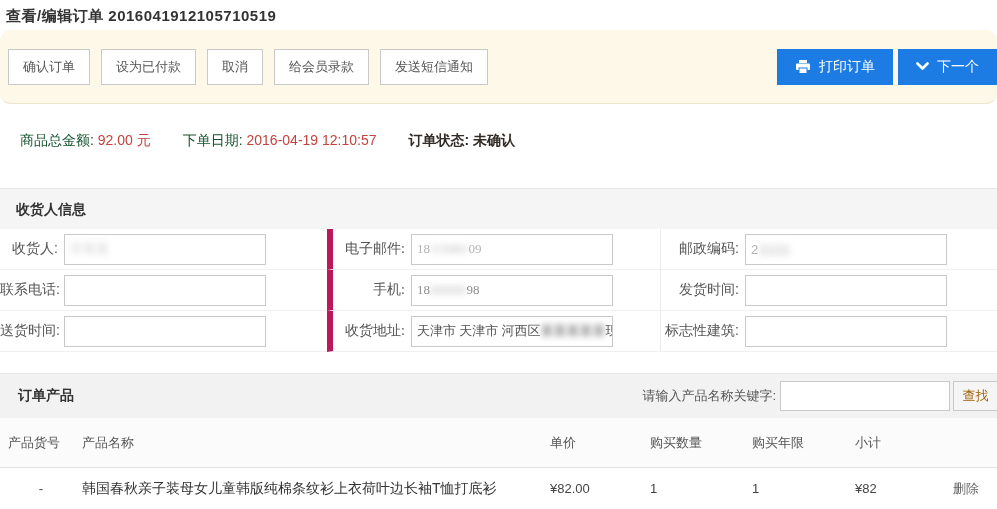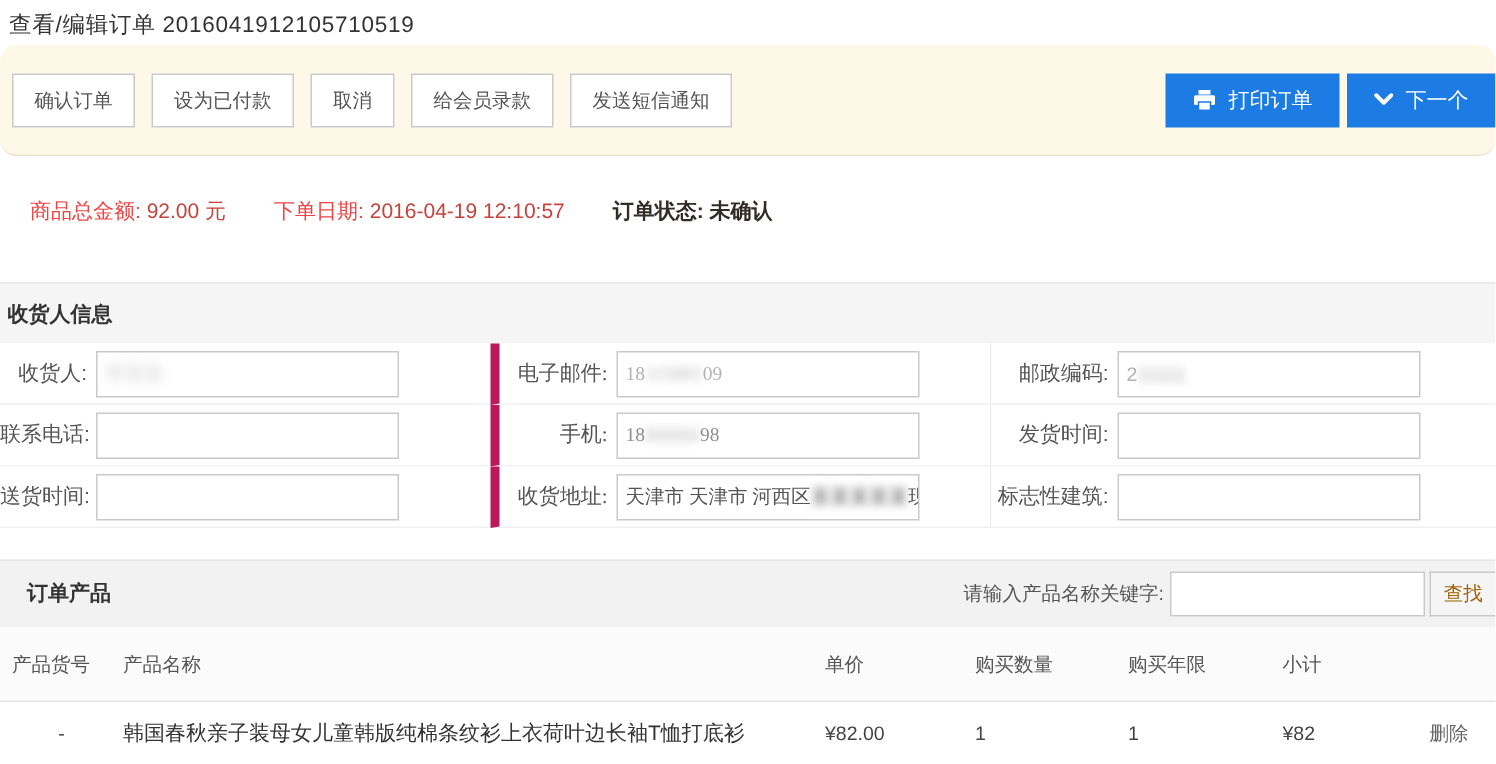--- a/index.html
+++ b/index.html
@@ -1,46 +1,46 @@
 <!DOCTYPE html>
 <html><head>
 <meta charset="utf-8">
 <style>
   * { margin:0; padding:0; box-sizing:border-box; }
   html,body { width:997px; height:509px; overflow:hidden; background:#fff;
     font-family:"Liberation Sans","DejaVu Sans",sans-serif; color:#333; }
 
   
   .titlebar { height:30px; padding:7px 6px 0 6px; background:#fff; }
-  .titlebar h1 { font-size:15px; font-weight:normal; color:#333; letter-spacing:.5px; }
+  .titlebar h1 { font-size:15px; font-weight:bold; color:#333; letter-spacing:.5px; }
 
   
   .toolbar { height:74px; background:#fdf8e8; border-bottom:1px solid #ece4cd;
     display:flex; align-items:center; padding:0 0 0 8px;border-radius:11px; }
   .btn-plain { background:#fff; border:1px solid #c9c9c9; color:#555;
     font-size:13px; padding:8px 14px; margin-right:11px; cursor:pointer;
     font-family:inherit; }
   .toolbar-spacer { flex:1; }
   .btn-blue { background:#1d7be4; border:none; color:#fff; font-size:14px;
     padding:9px 18px; margin-left:5px; cursor:pointer; display:inline-flex;
     align-items:center; gap:8px; font-family:inherit;text-align:right; }
   .btn-blue .ic { display:inline-flex; align-items:center; }
 
   
   .summary { height:84px; background:#fff; display:flex; align-items:center;
     padding:4px 0 14px 20px; font-size:14px; }
   .summary .item { margin-right:32px; white-space:nowrap; }
-  .summary .lbl { color:#ef4444; }
+  .summary .lbl { color:#14532d; }
   .summary .red { color:#c4433c; }
   .summary .bold { font-weight:bold; color:#322c26; }
 
   
   .sect-head { background:#f5f5f5; border-top:1px solid #e6e6e6;
     font-size:14px; font-weight:bold; color:#333; }
-  .recip-head { height:41px; padding:12px 0 0 5px; }
+  .recip-head { height:41px; padding:12px 0 0 16px; }
 
   
   .form-grid { display:grid; grid-template-columns:327px 334px 336px; }
   .fcell { height:41px; display:flex; align-items:center;
     border-bottom:1px solid #f0f0f0; background:#fff; }
   .fcell.mid { border-left:6px solid #be185d; border-right:1px solid #ececec;font-family:Liberation Serif, serif; }
   .flabel { font-size:14px; color:#555; text-align:right; margin-right:6px;
     white-space:nowrap; }
   .w1 .flabel { width:58px; }
   .w2 .flabel { width:72px; }

